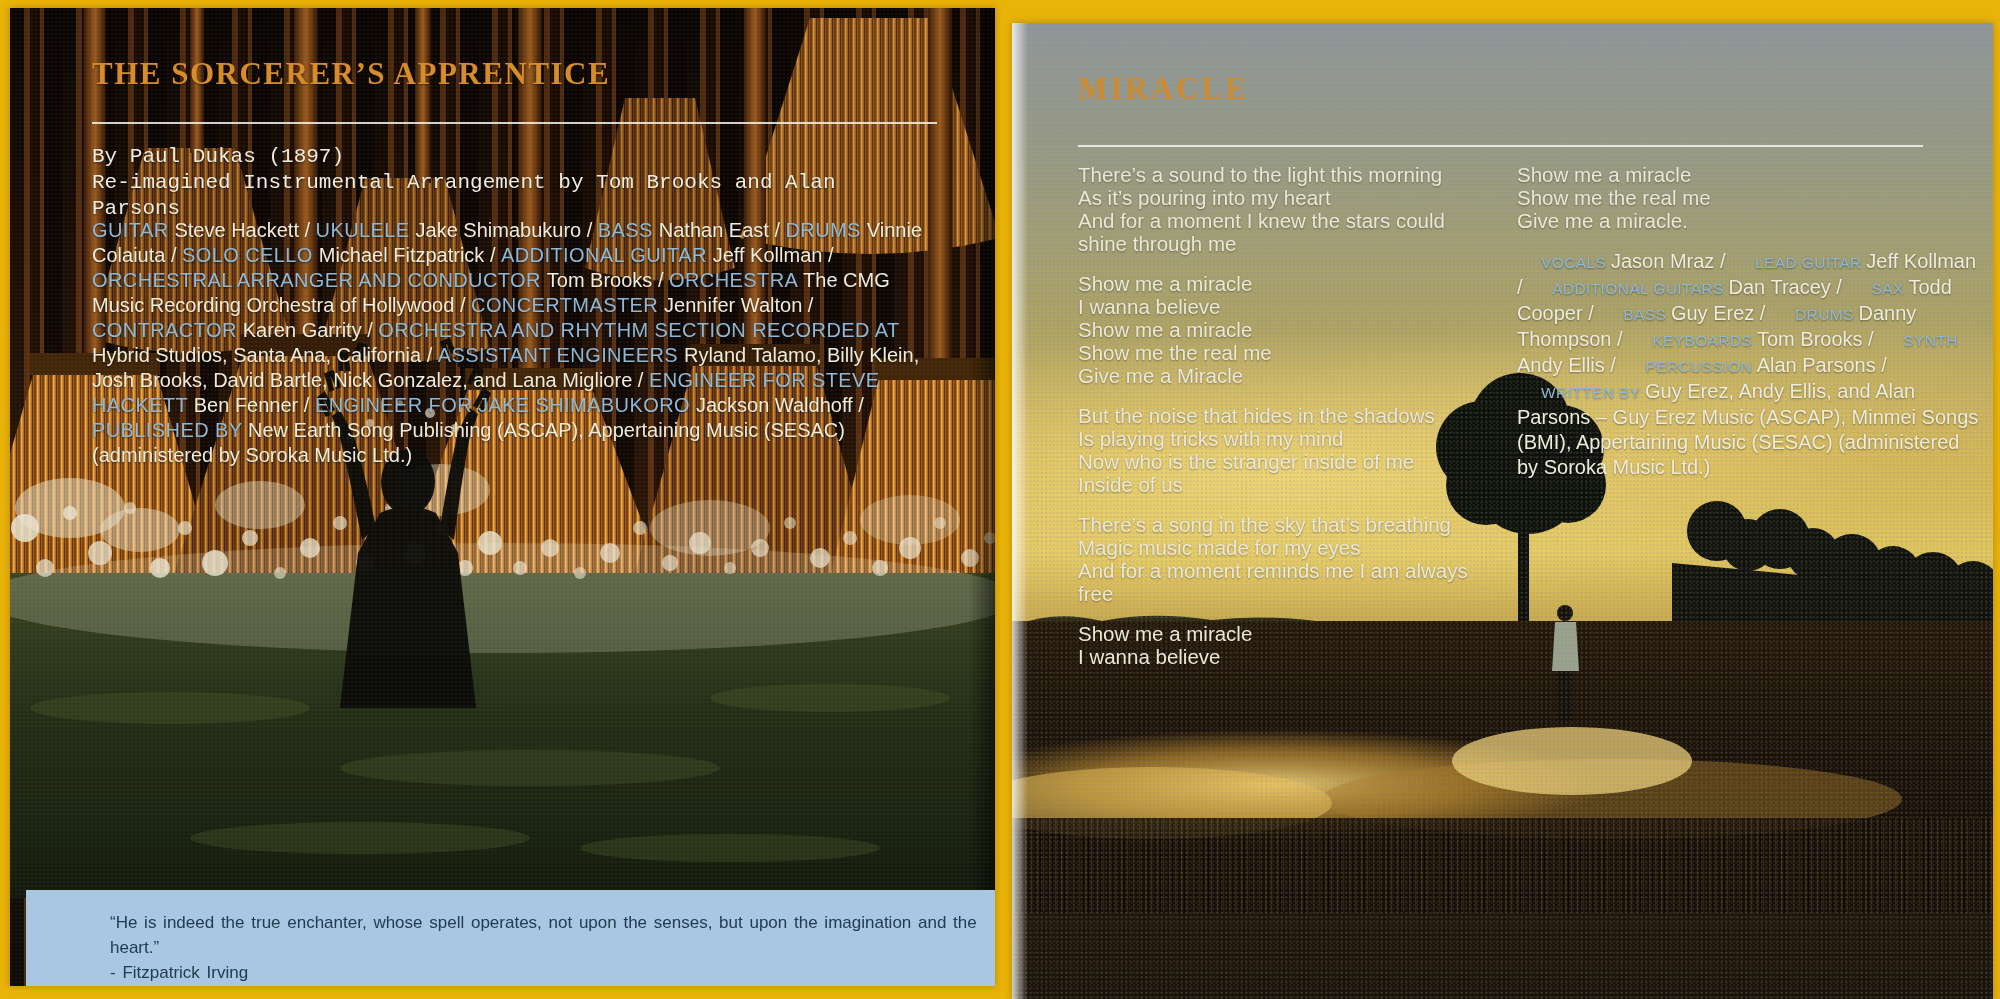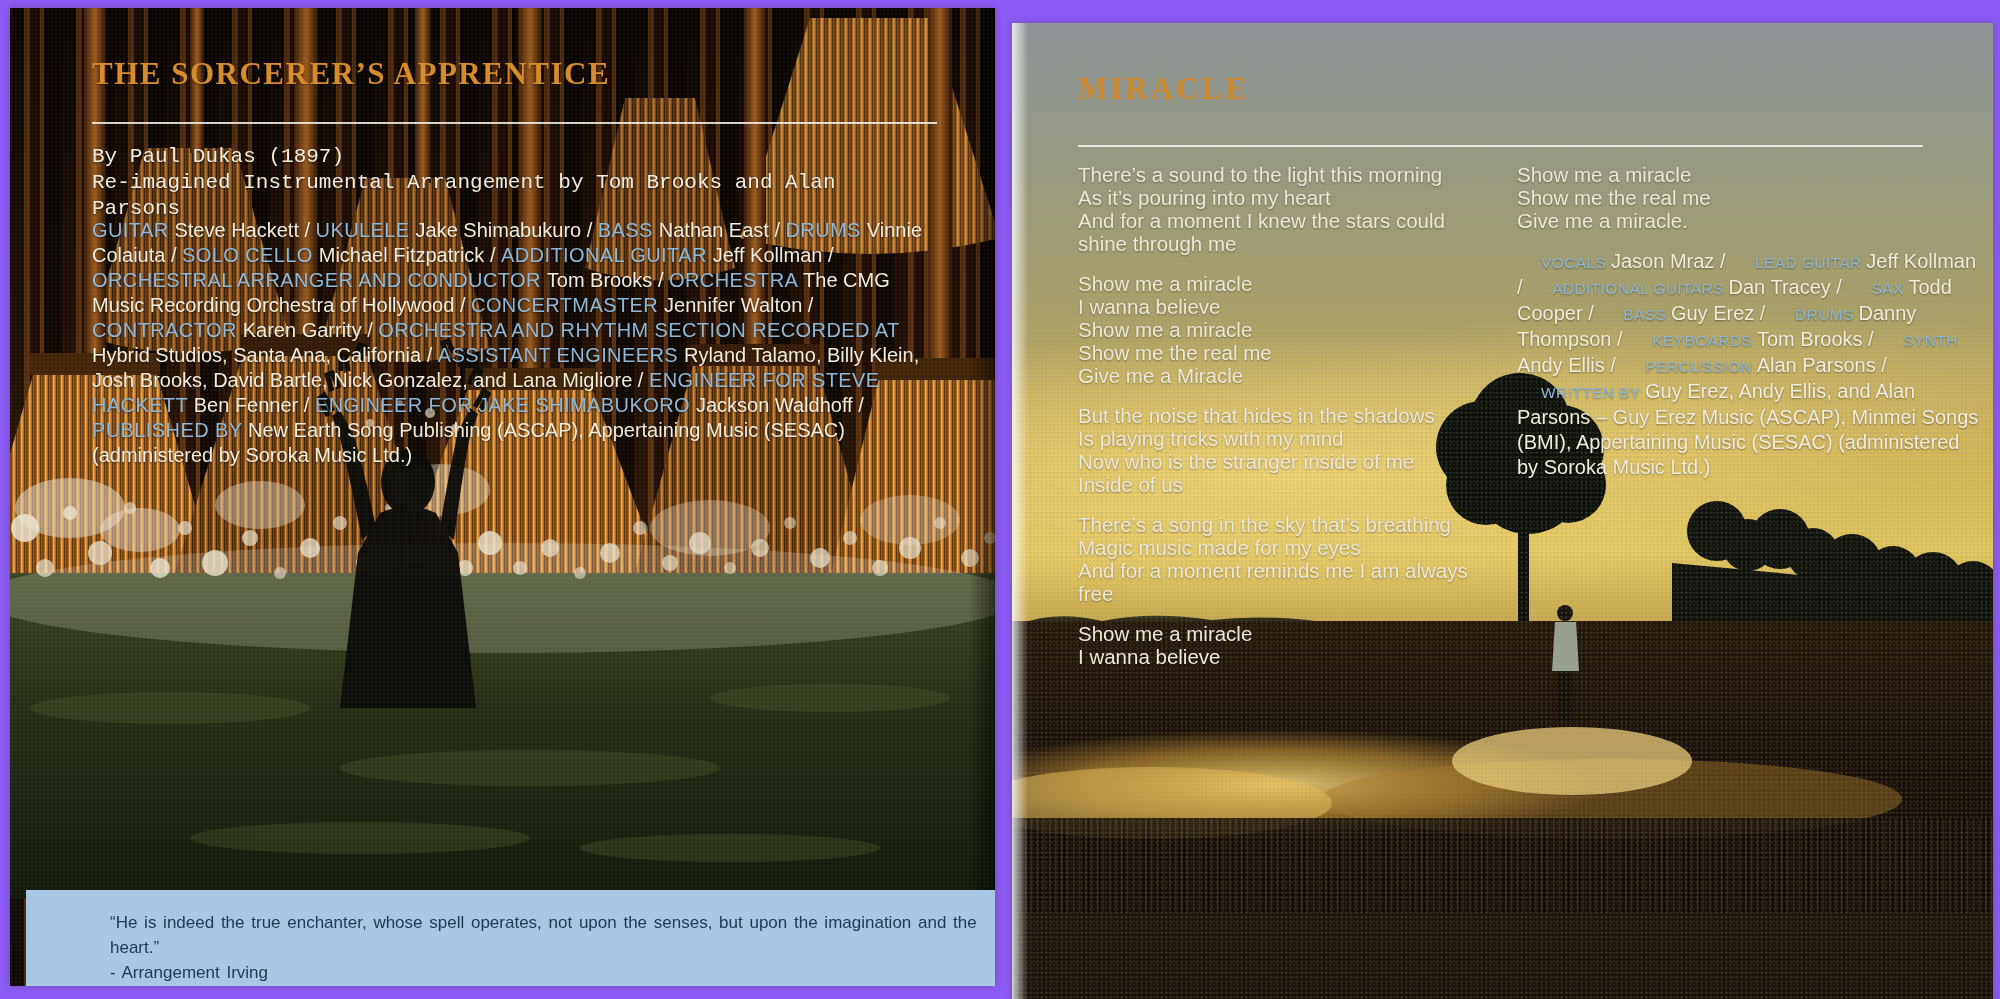--- a/index.html
+++ b/index.html
@@ -1,16 +1,16 @@
 <!DOCTYPE html>
 <html><head>
 <meta charset="utf-8">
 <style>
   html,body{margin:0;padding:0;background:#e9e5d8;}
-  .booklet{position:relative;width:2000px;height:999px;background:#8b5cf6;
+  .booklet{position:relative;width:2000px;height:999px;background:#eab308;
     font-family:"Liberation Sans", sans-serif;overflow:hidden;}
   .page{position:absolute;overflow:hidden;box-shadow:0 0 7px rgba(60,45,25,.35);}
   .page.left{left:10px;top:8px;width:985px;height:978px;background:#120a04;}
   .page.right{left:1012px;top:23px;width:981px;height:980px;background:#9aa0a0;}
 
   
   .photo{position:absolute;inset:0;}
   .photo.brooms{
     background:
       repeating-linear-gradient(90deg,
@@ -204,21 +204,21 @@
     <div class="edge-shade"></div>
 
     <div class="title" style="left:82px;top:48px">THE SORCERER’S APPRENTICE</div>
     <div class="title-rule" style="left:82px;top:114px;width:845px"></div>
     <div class="byline" style="left:82px;top:136px;width:760px">By Paul Dukas (1897)
 Re-imagined Instrumental Arrangement by Tom Brooks and Alan Parsons</div>
     <div class="credits" style="left:82px;top:210px;width:848px"><span class="role">GUITAR </span><span class="name">Steve Hackett / </span><span class="role">UKULELE </span><span class="name">Jake Shimabukuro / </span><span class="role">BASS </span><span class="name">Nathan East / </span><span class="role">DRUMS </span><span class="name">Vinnie Colaiuta / </span><span class="role">SOLO CELLO </span><span class="name">Michael Fitzpatrick / </span><span class="role">ADDITIONAL GUITAR </span><span class="name">Jeff Kollman / </span><span class="role">ORCHESTRAL ARRANGER AND CONDUCTOR </span><span class="name">Tom Brooks / </span><span class="role">ORCHESTRA </span><span class="name">The CMG Music Recording Orchestra of Hollywood / </span><span class="role">CONCERTMASTER </span><span class="name">Jennifer Walton / </span><span class="role">CONTRACTOR </span><span class="name">Karen Garrity / </span><span class="role">ORCHESTRA AND RHYTHM SECTION RECORDED AT </span><span class="name">Hybrid Studios, Santa Ana, California / </span><span class="role">ASSISTANT ENGINEERS </span><span class="name">Ryland Talamo, Billy Klein, Josh Brooks, David Bartle, Nick Gonzalez, and Lana Migliore / </span><span class="role">ENGINEER FOR STEVE HACKETT </span><span class="name">Ben Fenner / </span><span class="role">ENGINEER FOR JAKE SHIMABUKORO </span><span class="name">Jackson Waldhoff / </span><span class="role">PUBLISHED BY </span><span class="name">New Earth Song Publishing (ASCAP), Appertaining Music (SESAC) (administered by Soroka Music Ltd.)</span></div>
 
     <div class="quote-band">
       <div class="quote-text">“He is indeed the true enchanter, whose spell operates, not upon the senses, but upon the imagination and the heart.”</div>
-      <div class="quote-attr">- Arrangement Irving</div>
+      <div class="quote-attr">- Fitzpatrick Irving</div>
     </div>
   </div>
 
   <div class="page right">
     <div class="photo sky"></div>
 
     <svg class="illus" viewBox="0 0 981 980">
       <defs>
         <radialGradient id="glowG" cx=".5" cy=".5" r=".5">
           <stop offset="0" stop-color="#f0d27a" stop-opacity=".95"></stop>

